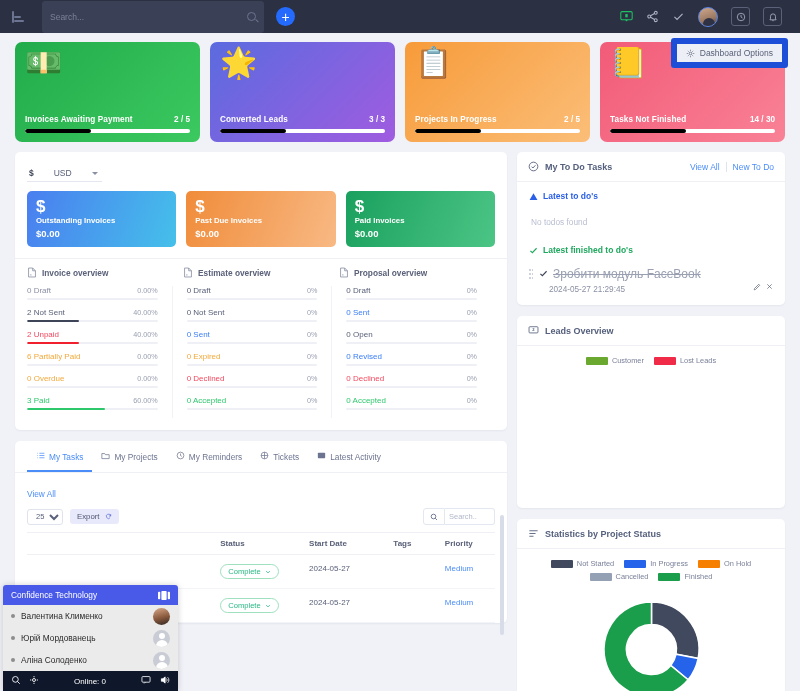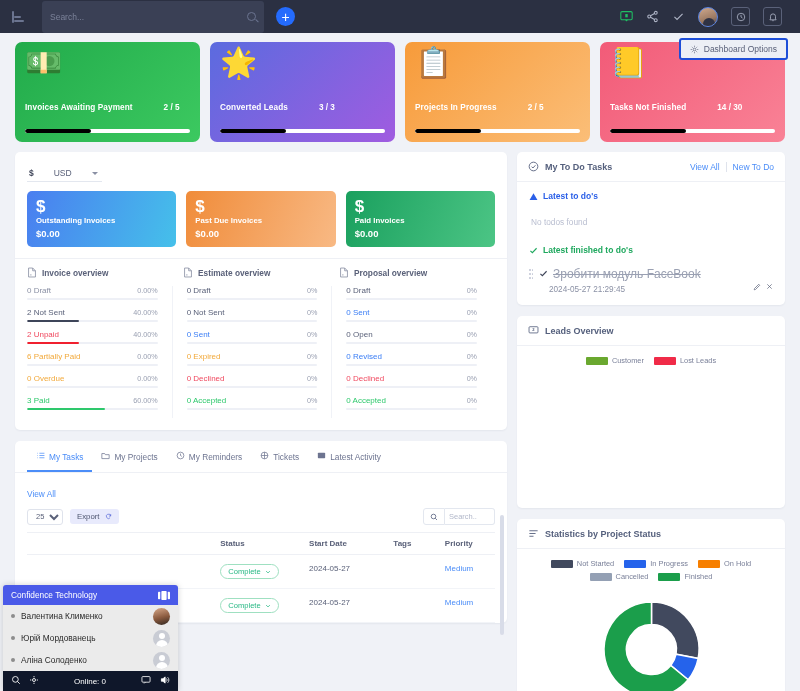--- a/index.html
+++ b/index.html
@@ -50,34 +50,34 @@
     width: 20px; height: 20px; border-radius: 50%;
     background: linear-gradient(160deg,#cfa98e 0%, #9c7a63 60%, #3b3f52 100%);
     border: 1.4px solid #5b86e5; overflow:hidden; position:relative;
   }
   .avatar::after{content:'';position:absolute;left:4px;bottom:0;width:12px;height:8px;border-radius:6px 6px 0 0;background:#2f3244;}
   .iconbox { width: 19px; height: 19px; border: 1px solid #5a6179; border-radius: 3px; display: flex; align-items: center; justify-content: center; }
 
   
   .dashopts {
     position: absolute; right: 12px; top: 38px;
-    background: #eceff5; border: 2px solid #1d4ed8; border-radius: 3px;
+    background: #eceff5; border: 6px solid #1d4ed8; border-radius: 3px;
     padding: 4px 9px; font-size: 8.5px; color: #5a6179;
     display: flex; align-items: center; gap: 5px; cursor: pointer; z-index: 20;
   }
 
   
   .statrow { display: flex; gap: 10px; padding: 9px 15px 0 15px; }
   .statcard {
     flex: 1; height: 100px; border-radius: 7px; position: relative;
     padding: 8px 10px 9px 10px; display: flex; flex-direction: column;
     justify-content: flex-end; overflow: hidden;
   }
   .statcard .emoji { position: absolute; top: 6px; left: 10px; font-size: 30px; line-height: 1; }
-  .statrowline { display: flex; justify-content: flex-start; align-items: baseline; margin-bottom: 17px; gap: 31px; }
+  .statrowline { display: flex; justify-content: space-between; align-items: baseline; margin-bottom: 5px; }
   .statlabel { color: #fff; font-size: 8.2px; font-weight: bold; letter-spacing: .1px; }
   .statcount { color: #fff; font-size: 8.2px; font-weight: bold; }
   .statbar { height: 4px; border-radius: 2px; background: #ffffff; overflow: hidden; }
   .statbar i { display: block; height: 100%; background: #000; border-radius: 2px; }
 
   
   .main { display: flex; gap: 10px; padding: 10px 15px 0 15px; align-items: flex-start; }
   .col-left { flex: 1 1 auto; min-width: 0; }
   .col-right { flex: 0 0 268px; }
 

